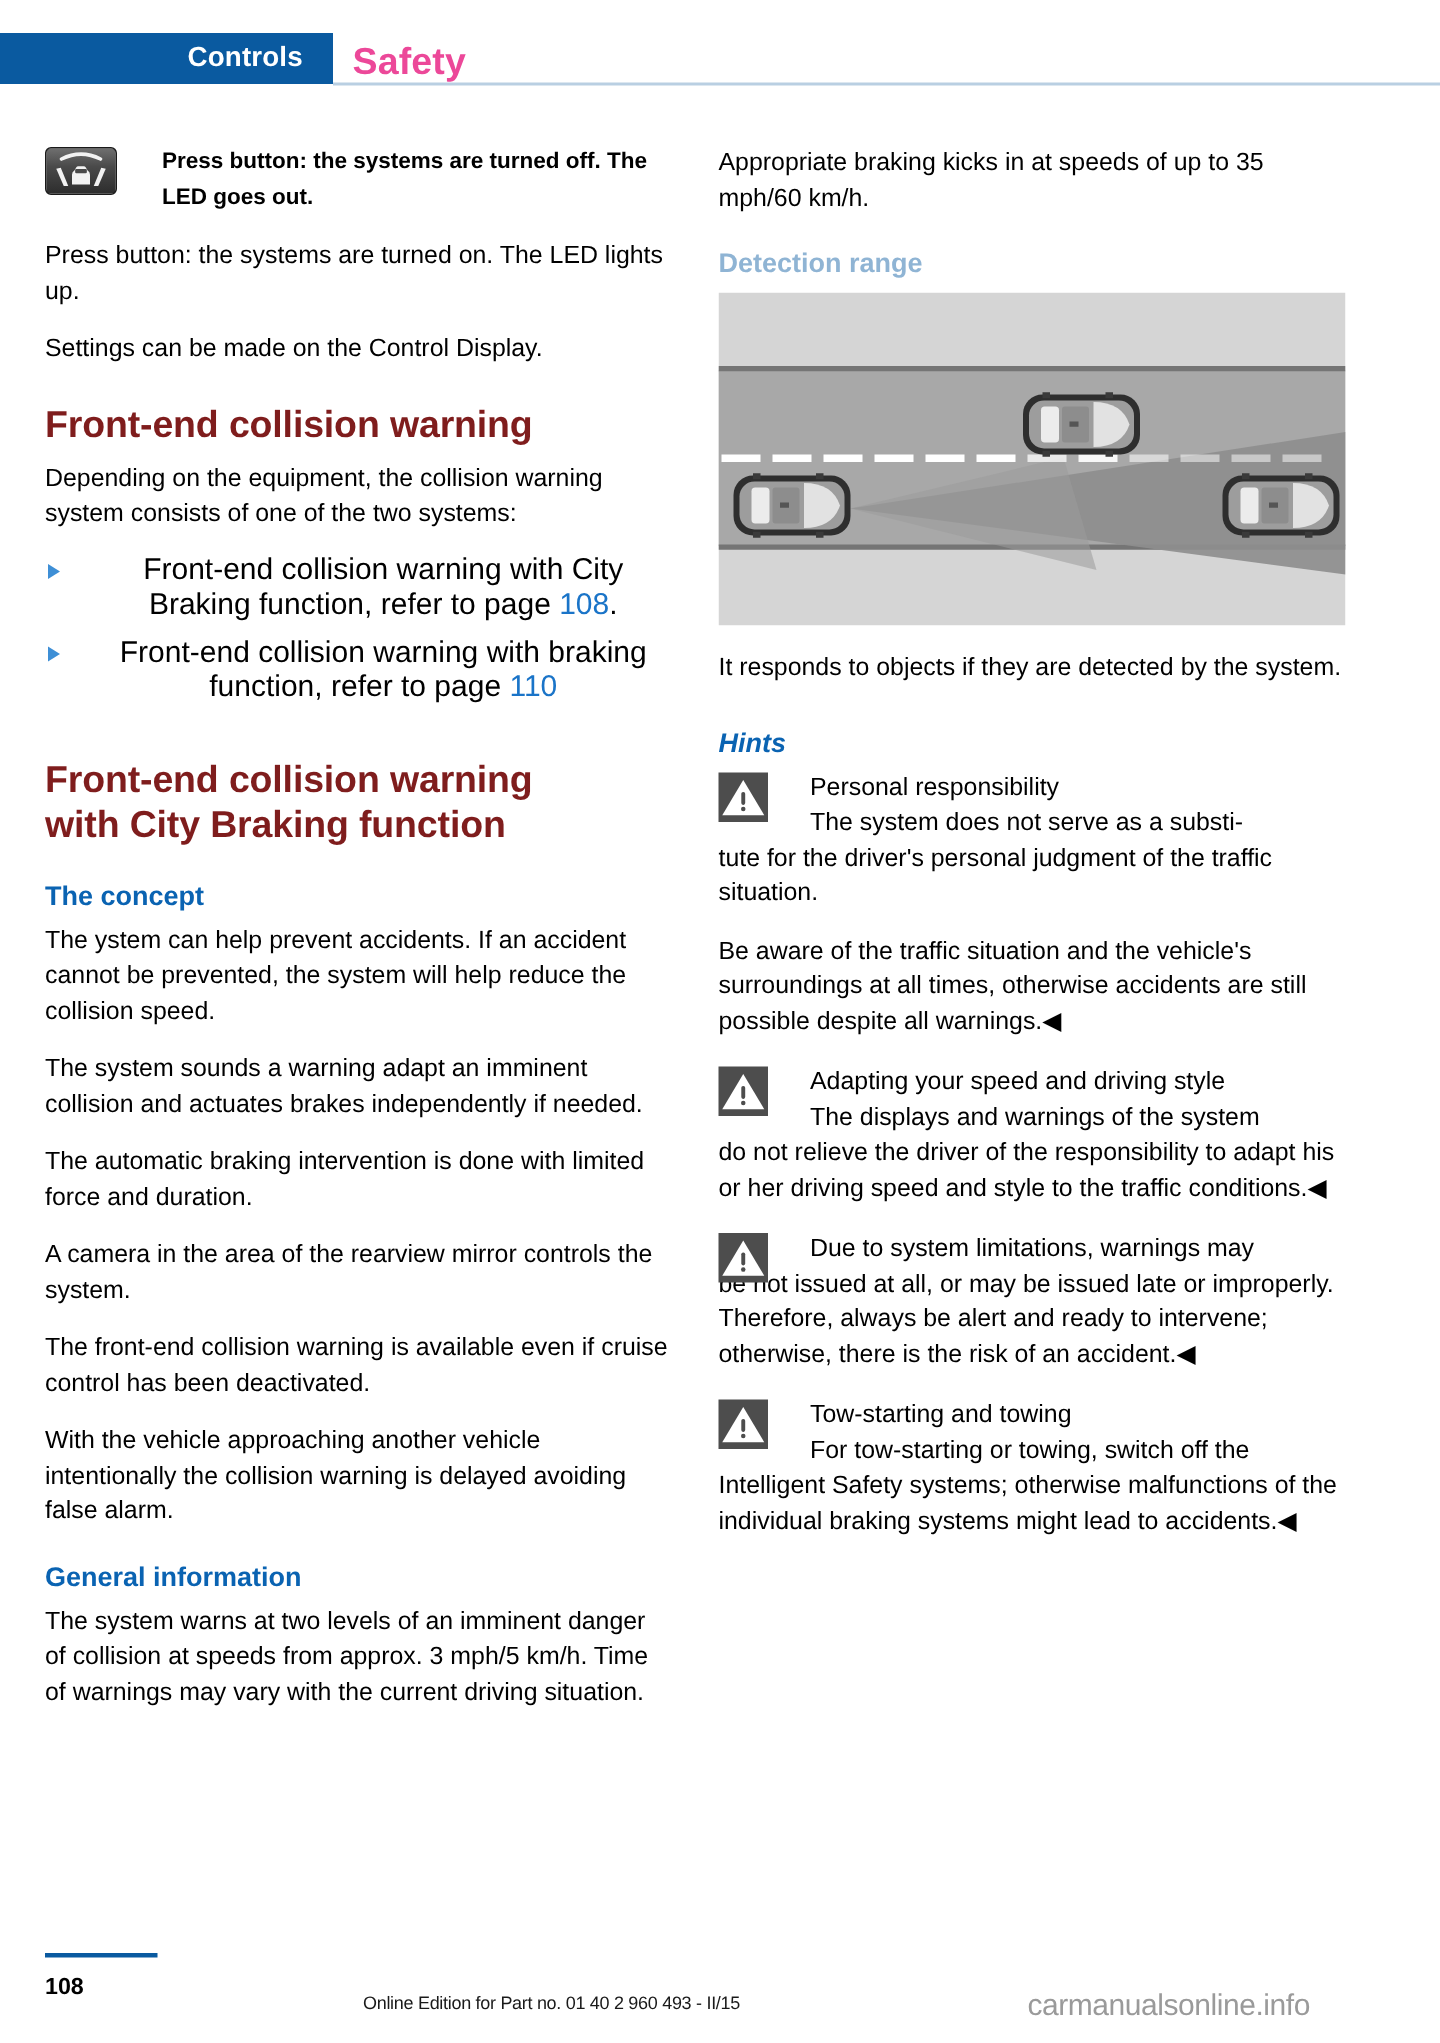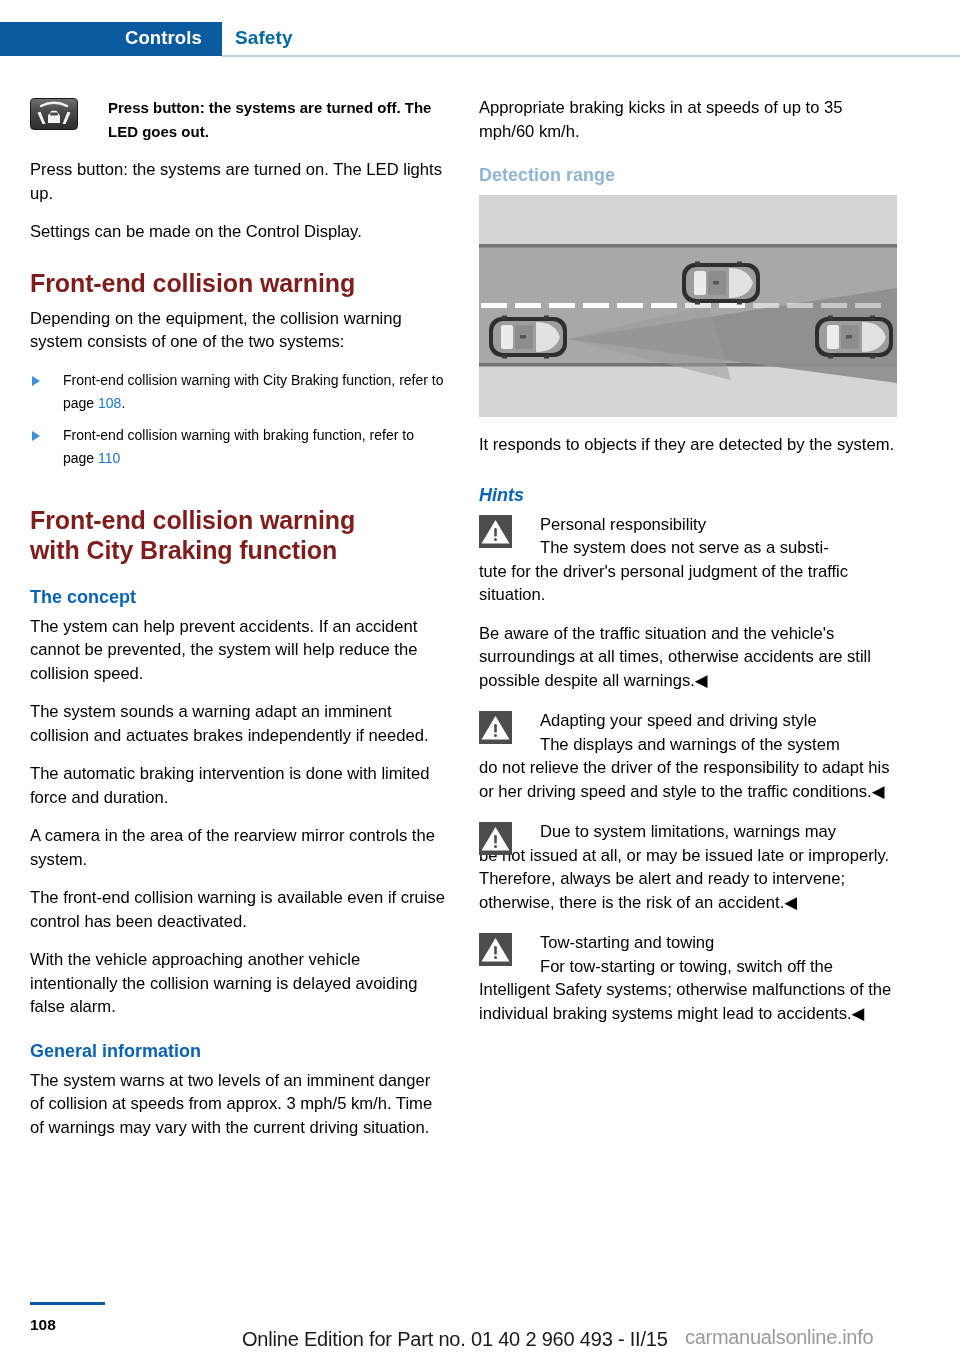--- a/index.html
+++ b/index.html
@@ -38,23 +38,23 @@
     position: absolute;
     left: 125px; top: 5px;
     font-size: 18.5px;
     font-weight: bold;
     color: #ffffff;
     letter-spacing: 0.1px;
   }
   .tab-safety {
     position: absolute;
     left: 235px; top: 5px;
-    font-size: 19px;
-    font-weight: bold;
-    color: #0369a1;
+    font-size: 25px;
+    font-weight: bold;
+    color: #ec4899;
     letter-spacing: 0.1px;
   }
 
   
   .col {
     position: absolute;
     top: 96px;
     width: 418px;
   }
   .col-left  { left: 30px; }
@@ -121,22 +121,23 @@
   
   ul.bullets {
     margin: 0 0 6px 0;
     padding: 0;
     list-style: none;
   }
   ul.bullets li {
     position: relative;
     padding-left: 33px;
     margin-bottom: 8px;
-    font-size: 14px;
-    line-height: 23.5px;
+    font-size: 20px;
+    line-height: 23.5px;
+    text-align: center;
   }
   .tri-bullet {
     position: absolute;
     left: 2px; top: 7px;
     width: 0; height: 0;
     border-left: 8px solid #3e8fd6;
     border-top: 5.5px solid transparent;
     border-bottom: 5.5px solid transparent;
   }
   .pageref { color: #1a74c8; }
@@ -194,21 +195,21 @@
   .page-number {
     position: absolute;
     left: 30px; top: 1316px;
     font-size: 15.5px;
     font-weight: bold;
     color: #000000;
   }
   .footer-edition {
     position: absolute;
     left: 242px; top: 1328px;
-    font-size: 20px;
+    font-size: 12px;
     color: #1a1a1a;
     letter-spacing: -0.2px;
   }
   .watermark {
     position: absolute;
     left: 685px; top: 1326px;
     font-size: 20px;
     color: #9a9a9a;
     letter-spacing: -0.3px;
     white-space: nowrap;

